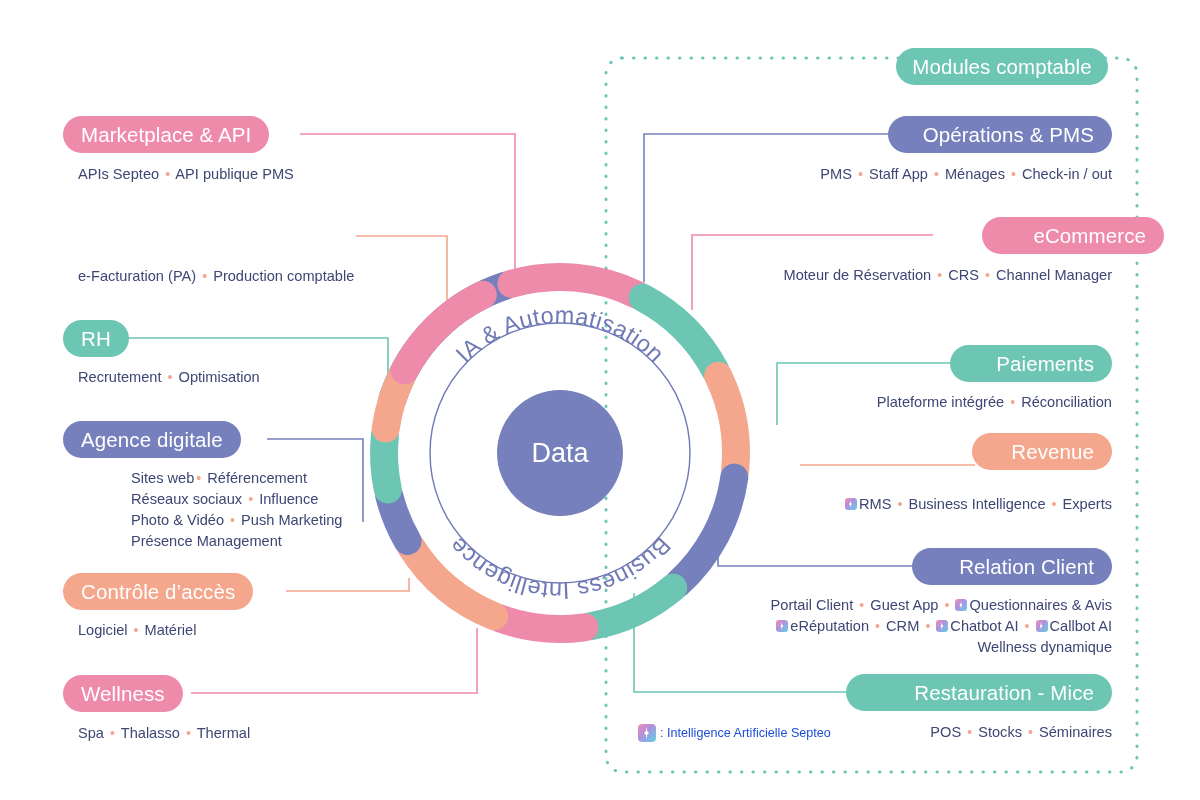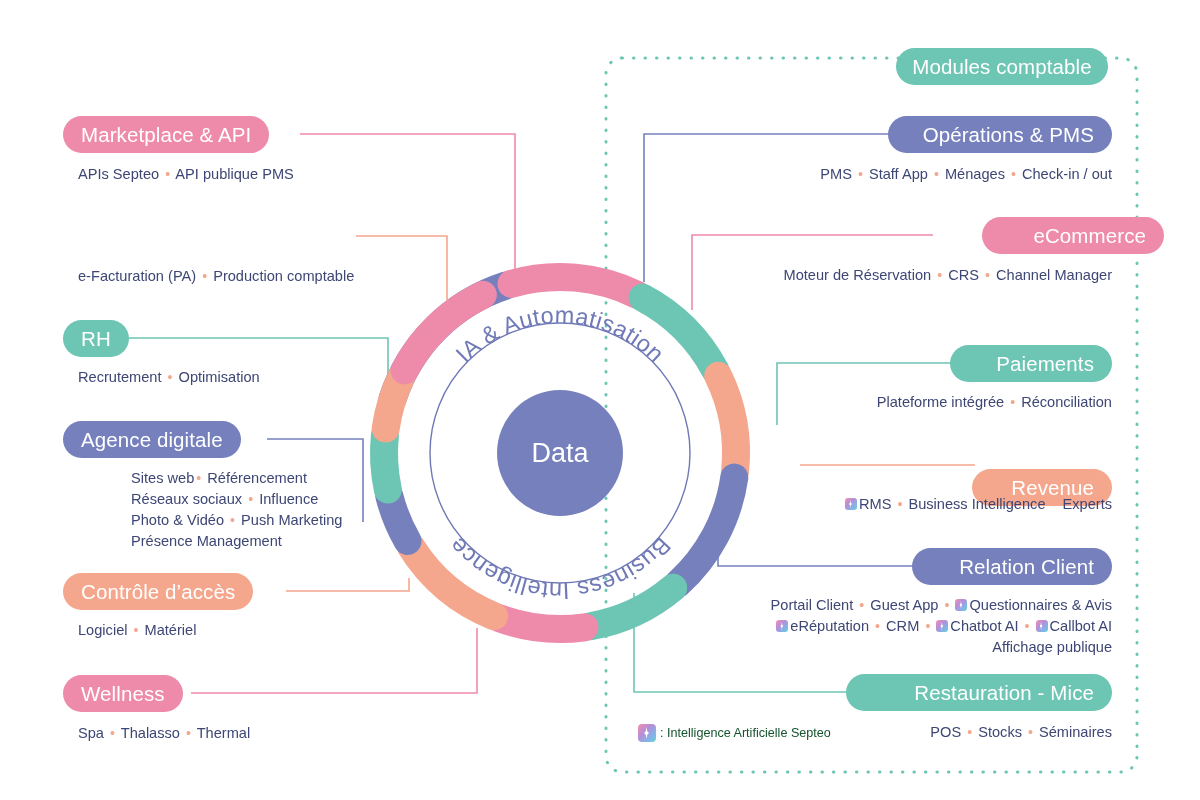--- a/index.html
+++ b/index.html
@@ -64,21 +64,21 @@
     background:#ffffff;
     clip-path:polygon(50% 0,65% 35%,100% 50%,65% 65%,50% 100%,35% 65%,0 50%,35% 35%);
   }
   .aiicon.big{width:18px;height:18px;border-radius:4px;vertical-align:-4px;margin-right:4px;}
   .aiicon.big::after{left:6px;top:3px;width:5px;height:12px;}
 
   
   #legend{
     position:absolute;
     font-size:12.6px;
-    color:#14532d;
+    color:#1d4ed8;
     white-space:nowrap;
     display:flex;align-items:center;
   }
 </style>
 </head>
 <body>
 
 <div id="stage">
 
   <svg id="art" viewBox="0 0 1200 800">
@@ -202,36 +202,36 @@
     <div>Moteur de Réservation <span class="dot">•</span> CRS <span class="dot">•</span> Channel Manager</div>
   </div>
 
   <div class="badge c-teal r" style="left:950px;top:345px;width:162px;">
     <span>Paiements</span>
   </div>
   <div class="sub r" style="left:712px;top:392px;width:400px;">
     <span>Plateforme intégrée <span class="dot">•</span> Réconciliation</span>
   </div>
 
-  <div class="badge c-salmon r" style="left:972px;top:469px;width:140px;">
+  <div class="badge c-salmon r" style="left:972px;top:433px;width:140px;">
     <span>Revenue</span>
   </div>
   <div class="sub r" style="left:712px;top:494px;width:400px;">
     <div>
       <span class="aiicon"></span><span>RMS <span class="dot">•</span> Business Intelligence <span class="dot">•</span> Experts</span>
     </div>
   </div>
 
   <div class="badge c-purple r" style="left:912px;top:548px;width:200px;">
     <span>Relation Client</span>
   </div>
   <div class="sub r" style="left:652px;top:595px;width:460px;">
     <div id="rc-l1">Portail Client <span class="dot">•</span> Guest App <span class="dot">•</span> <span class="aiicon"></span>Questionnaires &amp; Avis</div>
     <div id="rc-l2"><span class="aiicon"></span>eRéputation <span class="dot">•</span> CRM <span class="dot">•</span> <span class="aiicon"></span>Chatbot AI <span class="dot">•</span> <span class="aiicon"></span>Callbot AI</div>
-    <div><span>Affichage publique</span></div>
+    <div><span>Wellness dynamique</span></div>
   </div>
 
   <div class="badge c-teal r" style="left:846px;top:674px;width:266px;">
     <span>Restauration - Mice</span>
   </div>
   <div class="sub r" style="left:712px;top:722px;width:400px;">
     <span>POS <span class="dot">•</span> Stocks <span class="dot">•</span> Séminaires</span>
   </div>
 
   <div id="legend" style="left:638px;top:724px;">

